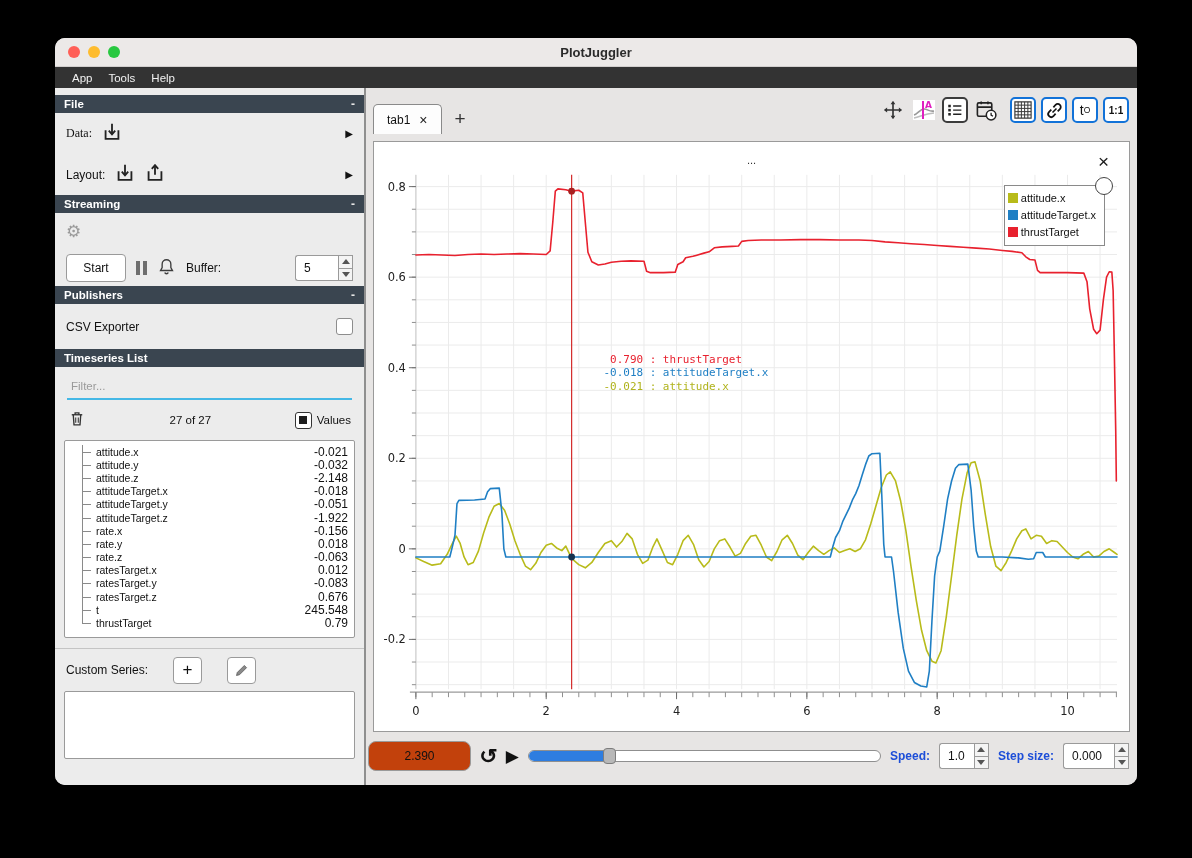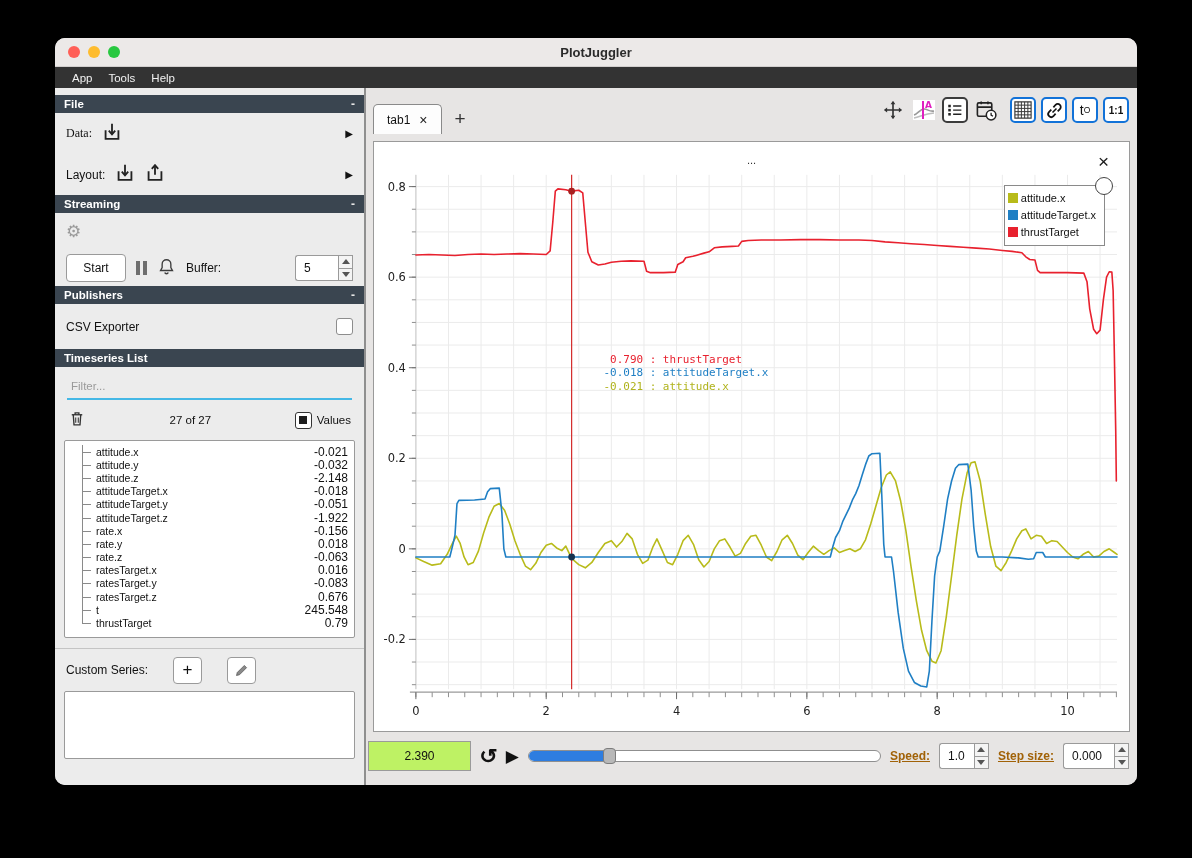--- a/index.html
+++ b/index.html
@@ -79,29 +79,29 @@
   .plot-title{position:absolute;top:12px;left:0;right:0;text-align:center;font-size:11px;color:#333;}
   .plot-close{position:absolute;top:10px;right:20px;font-size:19px;color:#1b1b1b;line-height:1;}
   .plot svg{position:absolute;left:0;top:0;width:100%;height:100%;}
   .legend{position:absolute;top:43px;right:24px;background:#fff;border:1px solid #8a8a8a;padding:3px 8px 5px 3px;}
   .legend-row{display:flex;align-items:center;gap:3px;height:17px;}
   .legend-swatch{width:10px;height:10px;flex:none;}
   .legend-label{font-size:11px;color:#111;white-space:nowrap;}
   .legend-handle{position:absolute;right:-9px;top:-9px;width:16px;height:16px;border-radius:50%;background:#fff;border:1.5px solid #444;}
   
   .transport{height:34px;display:flex;align-items:center;gap:9px;padding:0 8px 0 2px;margin-bottom:13px;flex:none;}
-  .time-field{width:97px;height:26px;background:#bef264;border:1px solid #9a9a9a;border-radius:0;text-align:center;font-size:12px;color:#111;font-family:"Liberation Sans",sans-serif;}
+  .time-field{width:97px;height:26px;background:#c2410c;border:1px solid #9a9a9a;border-radius:8px;text-align:center;font-size:12px;color:#111;font-family:"Liberation Sans",sans-serif;}
   .icon-btn{background:none;border:none;padding:0;display:flex;align-items:center;justify-content:center;}
   .loop-glyph{font-size:20px;font-weight:bold;color:#111;transform:scaleX(1.1);}
   .play-glyph{font-size:17px;color:#111;}
   .slider{flex:1;height:16px;position:relative;}
   .slider-track{position:absolute;left:0;right:0;top:2px;height:12px;border:1px solid #8f8f8f;border-radius:7px;background:#fff;box-sizing:border-box;}
   .slider-fill{position:absolute;left:1px;top:3px;height:10px;width:23%;background:#2e7de0;border-radius:6px 0 0 6px;}
   .slider-handle{position:absolute;left:calc(23% - 6px);top:0;width:13px;height:16px;background:#b8b8b8;border:1px solid #7d7d7d;border-radius:4px;box-sizing:border-box;}
-  .tp-label{font-size:12px;font-weight:bold;color:#a16207;white-space:nowrap;text-decoration:underline;}
+  .tp-label{font-size:12px;font-weight:bold;color:#1d4ed8;white-space:nowrap;}
   .spin.speed .spin-val{width:26px;}
   .spin.step .spin-val{width:42px;}
   svg text{font-family:"DejaVu Sans",sans-serif;}
 </style>
 </head>
 <body>
 
 <div class="window">
 
   <div class="titlebar">
@@ -259,21 +259,21 @@
           <div class="ts-row">
             <span class="ts-name">rate.y</span>
             <span class="ts-val">0.018</span>
           </div>
           <div class="ts-row">
             <span class="ts-name">rate.z</span>
             <span class="ts-val">-0.063</span>
           </div>
           <div class="ts-row">
             <span class="ts-name">ratesTarget.x</span>
-            <span class="ts-val">0.016</span>
+            <span class="ts-val">0.012</span>
           </div>
           <div class="ts-row">
             <span class="ts-name">ratesTarget.y</span>
             <span class="ts-val">-0.083</span>
           </div>
           <div class="ts-row">
             <span class="ts-name">ratesTarget.z</span>
             <span class="ts-val">0.676</span>
           </div>
           <div class="ts-row">

